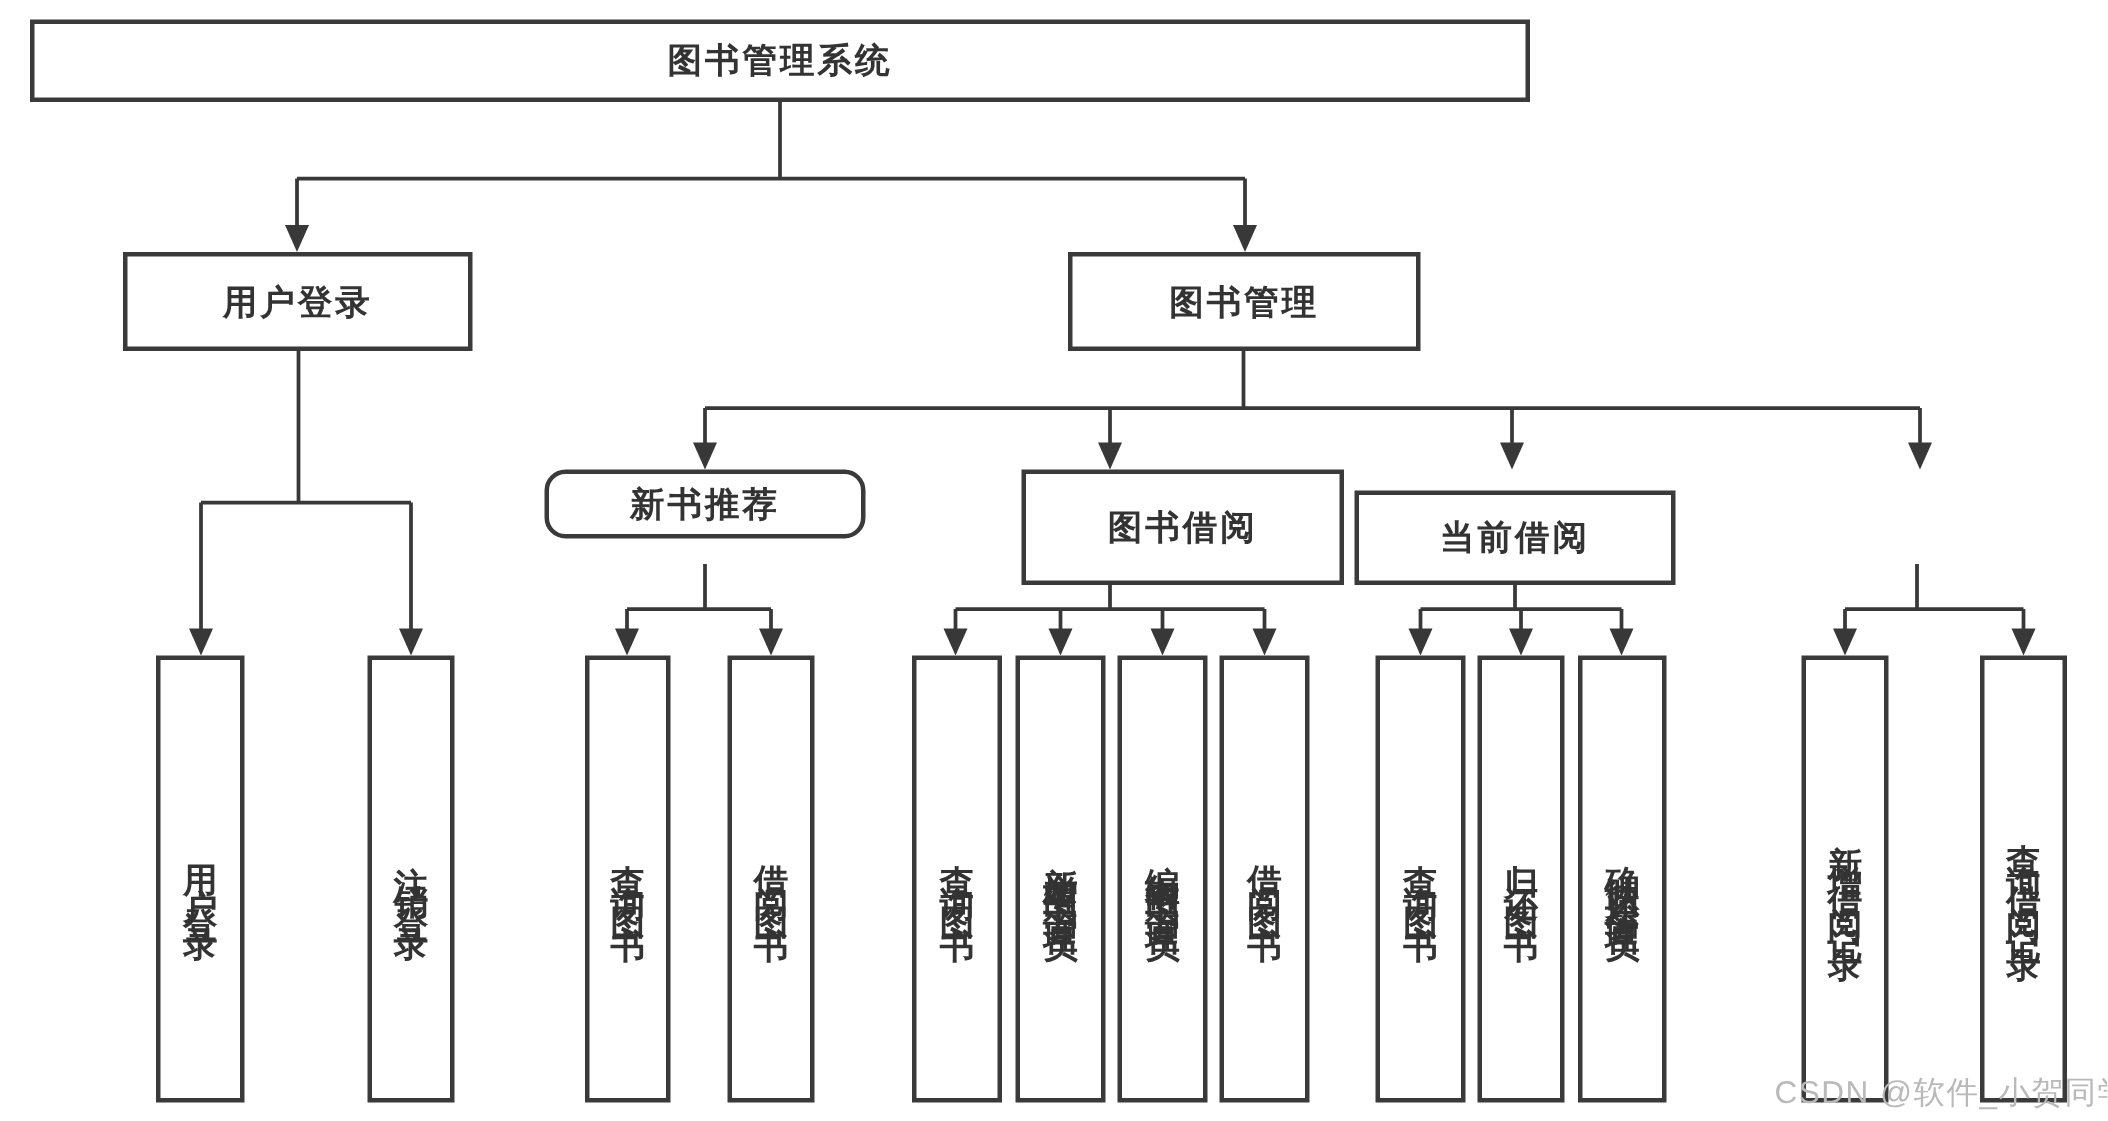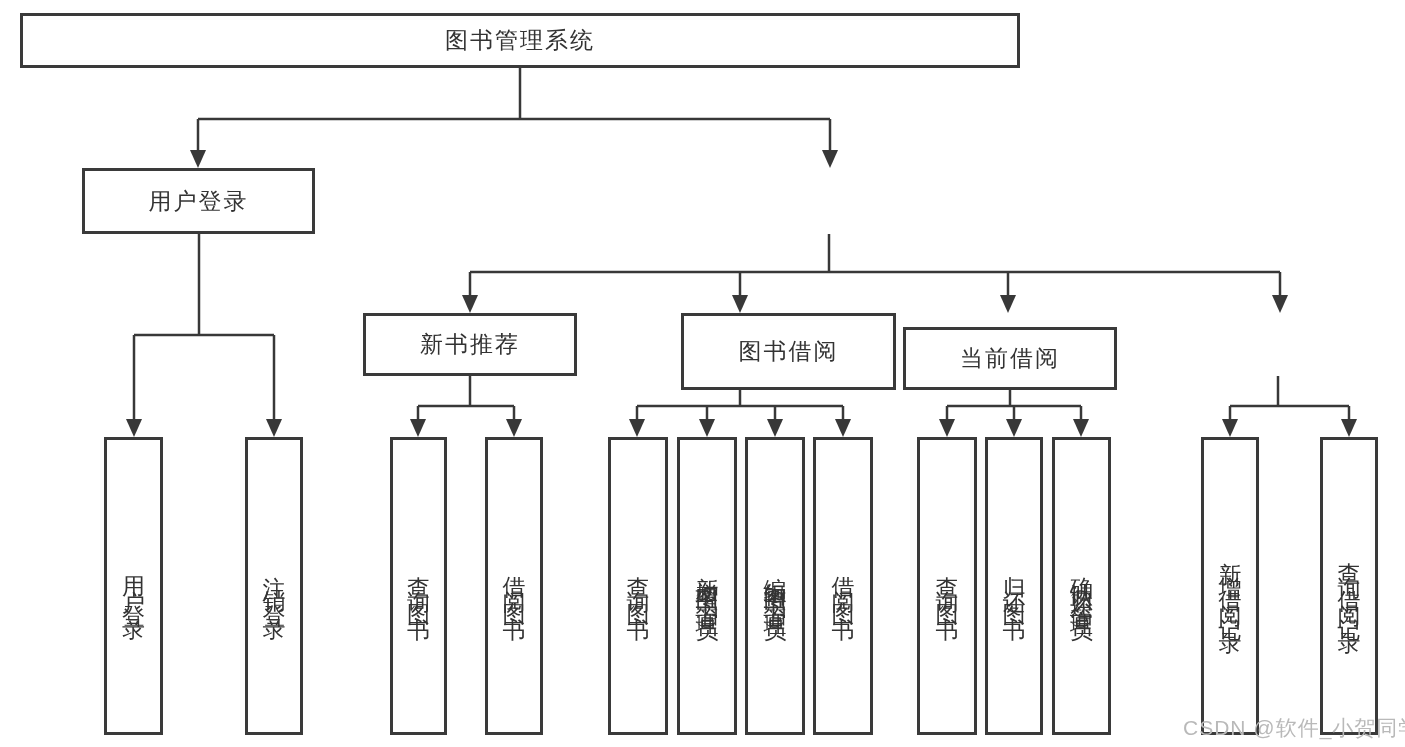--- a/index.html
+++ b/index.html
@@ -16,20 +16,21 @@
     box-sizing:border-box;
     background:#ffffff;
     border:3px solid #3a3a3a;
     display:flex;
     align-items:center;
     justify-content:center;
     z-index:2;
     color:#333333;
     font-size:23px;
     letter-spacing:2px;
+    font-weight:bold;
   }
   .leaf{
     font-size:23px;
     letter-spacing:0;
   }
   .v-label{
     writing-mode:vertical-lr;
     text-orientation:mixed;
     letter-spacing:14px;
     color:#333333;
@@ -116,22 +117,25 @@
     </g>
   </svg>
 
   <div class="box" style="left:20px;top:13px;width:1000px;height:55px;">
     <span>图书管理系统</span>
   </div>
 
   <div class="box" style="left:82px;top:168px;width:233px;height:66px;">
     <span>用户登录</span>
   </div>
+  <div class="box" style="left:712px;top:168px;width:235px;height:66px;">
+    <span>图书管理</span>
+  </div>
 
-  <div class="box" style="left:363px;top:313px;width:214px;height:63px;">
+  <div class="box" style="left:363px;top:313px;width:214px;height:46px;border-radius:14px;">
     <span>新书推荐</span>
   </div>
   <div class="box" style="left:633px;top:313px;width:215px;height:77px;margin-left:48px;">
     <span>图书借阅</span>
   </div>
   <div class="box" style="left:903px;top:313px;width:214px;height:63px;margin-top:14px;">
     <span>当前借阅</span>
   </div>
 
   <div class="box leaf" style="left:104px;top:437px;width:59px;height:298px;">

